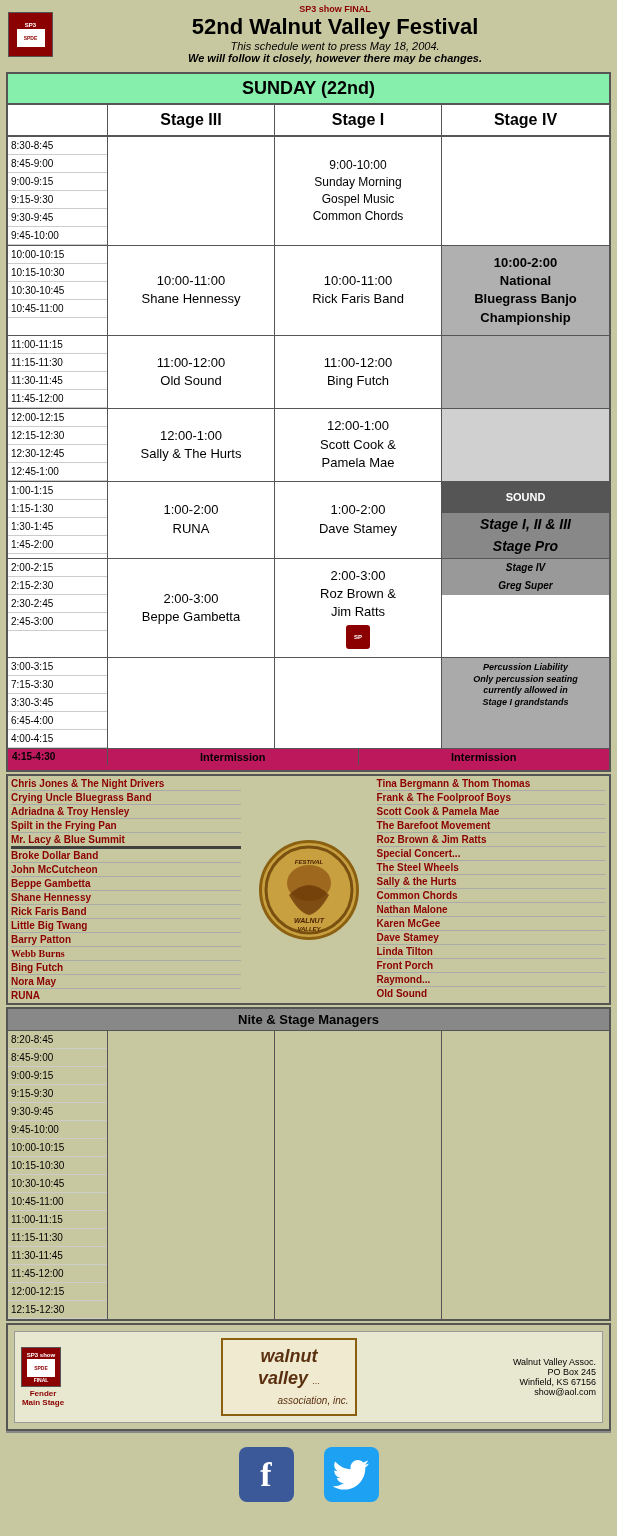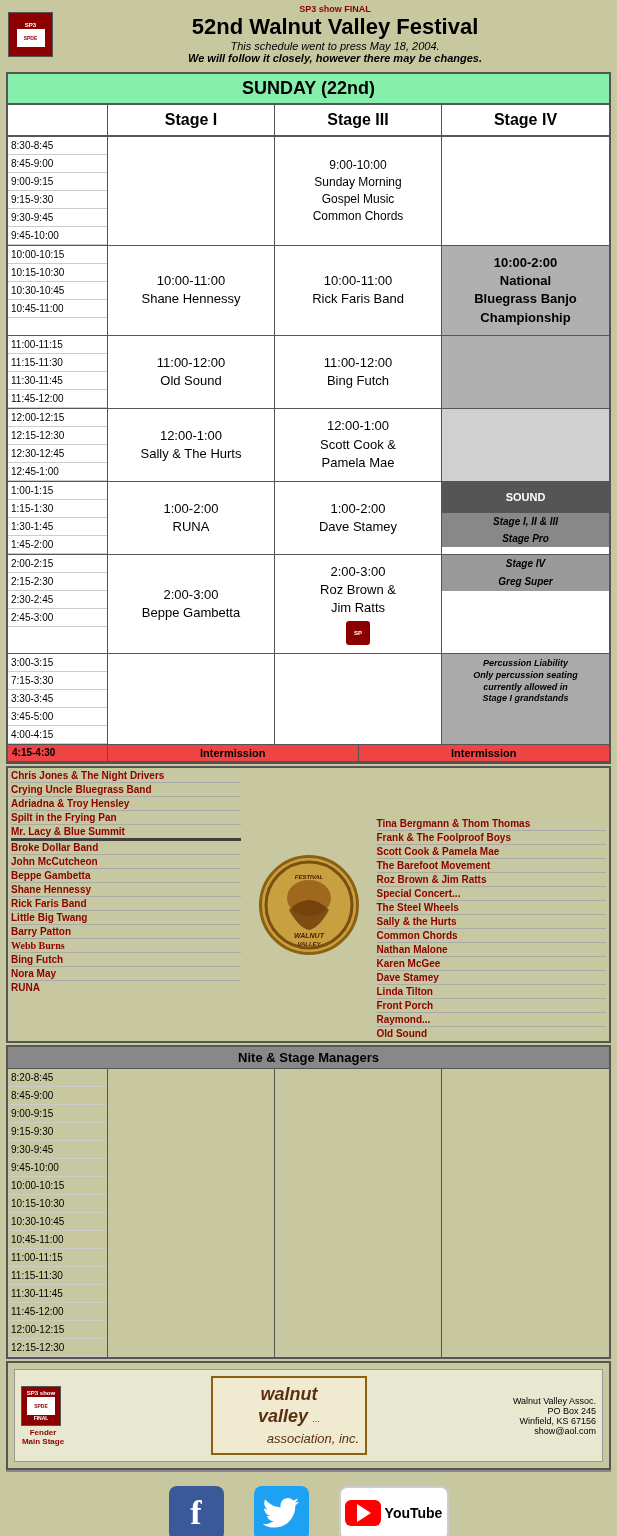--- a/index.html
+++ b/index.html
@@ -138,21 +138,21 @@
       background: #555;
       color: #fff;
       text-align: center;
       font-size: 11px;
       font-weight: bold;
       padding: 8px 4px;
     }
     .sound-detail {
       background: #888;
       color: #000;
-      font-size: 10px;
+      font-size: 14px;
       font-style: italic;
       font-weight: bold;
       text-align: center;
       padding: 2px 4px;
       line-height: 1.3;
     }
     .sound-stage4 {
       background: #999;
       color: #000;
       font-size: 10px;
@@ -265,21 +265,21 @@
     .wv-text-logo {
       font-style: italic;
       color: #5a3010;
       line-height: 1.2;
     }
     .wv-text-logo .big {
       font-size: 18px;
       font-weight: bold;
     }
     .wv-association {
-      font-size: 13px;
+      font-size: 10px;
       color: #5a3010;
       font-style: italic;
       margin-left: 48px;
     }
 
     .spde-inner-logo {
       background: white;
       width: 28px;
       height: 18px;
       display: flex;
@@ -308,22 +308,22 @@
   </div>
 </div>
 
 <div class="schedule-container">
   <div class="schedule-outer">
 
     <div class="day-header">SUNDAY (22nd)</div>
 
     <div class="col-headers">
       <div class="col-header-empty"></div>
+      <div class="col-header">Stage  III</div>
       <div class="col-header">Stage  I</div>
-      <div class="col-header">Stage  III</div>
       <div class="col-header">Stage  IV</div>
     </div>
 
     <div class="block-row" style="min-height:90px">
       <div class="time-labels-cell">
         <div class="time-label">8:30-8:45</div>
         <div class="time-label">8:45-9:00</div>
         <div class="time-label">9:00-9:15</div>
         <div class="time-label">9:15-9:30</div>
         <div class="time-label">9:30-9:45</div>
@@ -422,31 +422,31 @@
         <div class="sound-stage4">Stage IV</div>
         <div class="sound-stage4">Greg Super</div>
       </div>
     </div>
 
     <div class="block-row" style="min-height:90px">
       <div class="time-labels-cell">
         <div class="time-label">3:00-3:15</div>
         <div class="time-label">7:15-3:30</div>
         <div class="time-label">3:30-3:45</div>
-        <div class="time-label">3:45-5:00</div>
+        <div class="time-label">6:45-4:00</div>
         <div class="time-label">4:00-4:15</div>
       </div>
       <div class="stage-cell"></div>
       <div class="stage-cell"></div>
       <div class="perc-cell" style="font-style:italic;font-size:9px;color:#000;">
         Percussion Liability<br>Only percussion seating<br>currently allowed in<br>Stage I grandstands
       </div>
     </div>
 
-    <div style="display:grid;grid-template-columns:100px 1fr 1fr;border-bottom:1px solid #be185d;background:#ef4444;">
+    <div style="display:grid;grid-template-columns:100px 1fr 1fr;border-bottom:5px solid #be185d;background:#be185d;">
       <div style="border-right:1px solid #555;padding:2px 4px;font-size:10px;font-weight:bold;color:#000;">4:15-4:30</div>
       <div style="border-right:1px solid #555;padding:2px 6px;font-size:11px;font-weight:bold;text-align:center;color:#000;">Intermission</div>
       <div style="padding:2px 6px;font-size:11px;font-weight:bold;text-align:center;color:#000;">Intermission</div>
     </div>
 
   </div>
 
   <div style="background:#c8c8a0;border:2px solid #555;margin-top:2px;">
 
     <div style="display:flex;">
@@ -475,21 +475,21 @@
             <circle cx="45" cy="45" r="43" fill="#c8a040" stroke="#7a5010" stroke-width="3"></circle>
             <ellipse cx="45" cy="38" rx="22" ry="18" fill="#8B5010" opacity="0.7"></ellipse>
             <path d="M 25 50 Q 45 30 65 50 Q 55 68 45 70 Q 35 68 25 50Z" fill="#6a3808" opacity="0.8"></path>
             <text x="45" y="78" text-anchor="middle" font-size="7" font-weight="bold" fill="#4a2000" font-style="italic">WALNUT</text>
             <text x="45" y="86" text-anchor="middle" font-size="6" font-weight="bold" fill="#4a2000" font-style="italic">VALLEY</text>
             <text x="45" y="19" text-anchor="middle" font-size="6" fill="#4a2000" font-style="italic">FESTIVAL</text>
           </svg>
         </div>
       </div>
       <div style="flex:1;padding:1px 3px;">
-        <div style="color:#8B0000;font-size:10px;font-weight:bold;padding:1px 0;border-bottom:1px solid #aaa;margin-top:48px;">Tina Bergmann &amp; Thom Thomas</div>
+        <div style="color:#8B0000;font-size:10px;font-weight:bold;padding:1px 0;border-bottom:1px solid #aaa;">Tina Bergmann &amp; Thom Thomas</div>
         <div style="color:#8B0000;font-size:10px;font-weight:bold;padding:1px 0;border-bottom:1px solid #aaa;">Frank &amp; The Foolproof Boys</div>
         <div style="color:#8B0000;font-size:10px;font-weight:bold;padding:1px 0;border-bottom:1px solid #aaa;">Scott Cook &amp; Pamela Mae</div>
         <div style="color:#8B0000;font-size:10px;font-weight:bold;padding:1px 0;border-bottom:1px solid #aaa;">The Barefoot Movement</div>
         <div style="color:#8B0000;font-size:10px;font-weight:bold;padding:1px 0;border-bottom:1px solid #aaa;">Roz Brown &amp; Jim Ratts</div>
         <div style="color:#8B0000;font-size:10px;font-weight:bold;padding:1px 0;border-bottom:1px solid #aaa;">Special Concert...</div>
         <div style="color:#8B0000;font-size:10px;font-weight:bold;padding:1px 0;border-bottom:1px solid #aaa;">The Steel Wheels</div>
         <div style="color:#8B0000;font-size:10px;font-weight:bold;padding:1px 0;border-bottom:1px solid #aaa;">Sally &amp; the Hurts</div>
         <div style="color:#8B0000;font-size:10px;font-weight:bold;padding:1px 0;border-bottom:1px solid #aaa;">Common Chords</div>
         <div style="color:#8B0000;font-size:10px;font-weight:bold;padding:1px 0;border-bottom:1px solid #aaa;">Nathan Malone</div>
         <div style="color:#8B0000;font-size:10px;font-weight:bold;padding:1px 0;border-bottom:1px solid #aaa;">Karen McGee</div>
@@ -568,21 +568,15 @@
   <div class="social-footer">
     <div class="social-icon-fb">
       <span style="font-family:serif;font-size:34px;font-weight:bold;">f</span>
     </div>
     <div class="social-icon-tw">
 
       <svg width="36" height="30" viewBox="0 0 36 30" fill="white">
         <path d="M36 3.5c-1.3.6-2.7 1-4.2 1.2 1.5-.9 2.7-2.4 3.2-4.1-1.4.8-3 1.4-4.7 1.8C29 .9 27.1 0 25 0c-4.2 0-7.5 3.4-7.5 7.5 0 .6.1 1.2.2 1.7-6.2-.3-11.8-3.3-15.5-7.8-.6 1.1-1 2.4-1 3.7 0 2.6 1.3 4.9 3.3 6.2-1.2 0-2.3-.4-3.3-1v.1c0 3.6 2.6 6.7 6 7.3-.6.2-1.3.3-2 .3-.5 0-.9 0-1.4-.1 1 3 3.7 5.2 7 5.2-2.6 2-5.8 3.2-9.3 3.2-.6 0-1.2 0-1.8-.1 3.3 2.1 7.2 3.4 11.4 3.4 13.7 0 21.2-11.4 21.2-21.2 0-.3 0-.6 0-1 1.5-1 2.7-2.4 3.7-3.9z"></path>
       </svg>
     </div>
-    <div class="social-icon-yt">
-      <div style="background:#ff0000;border-radius:6px;width:36px;height:26px;display:flex;align-items:center;justify-content:center;">
-        <div class="yt-play" style="border-left:14px solid white;border-top:9px solid transparent;border-bottom:9px solid transparent;margin-left:3px;"></div>
-      </div>
-      <span class="yt-text">YouTube</span>
-    </div>
   </div>
 
 </div>
 
 </body></html>

